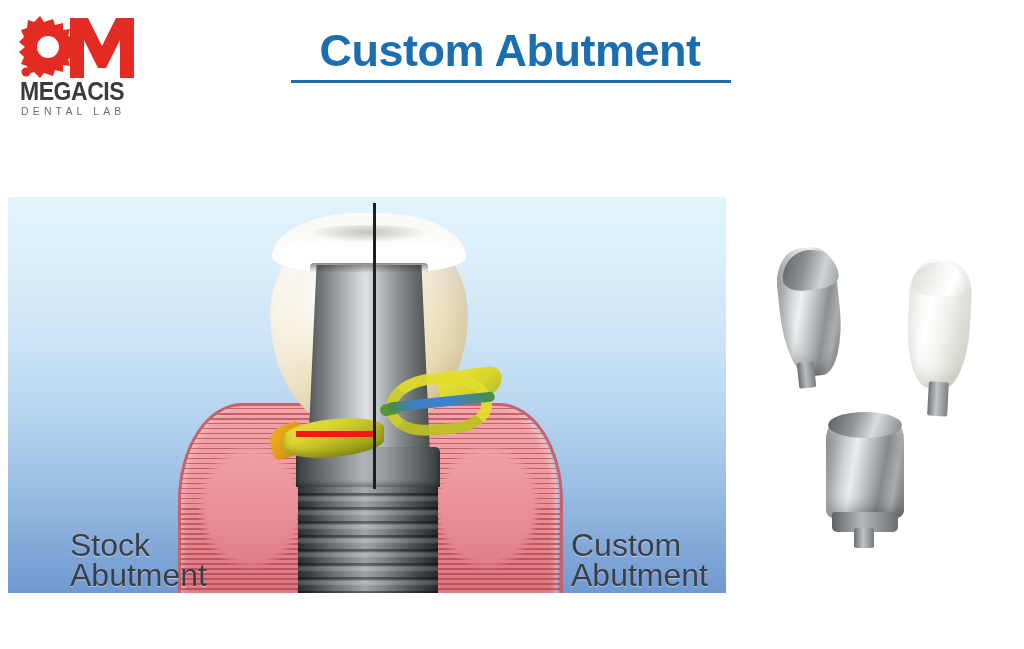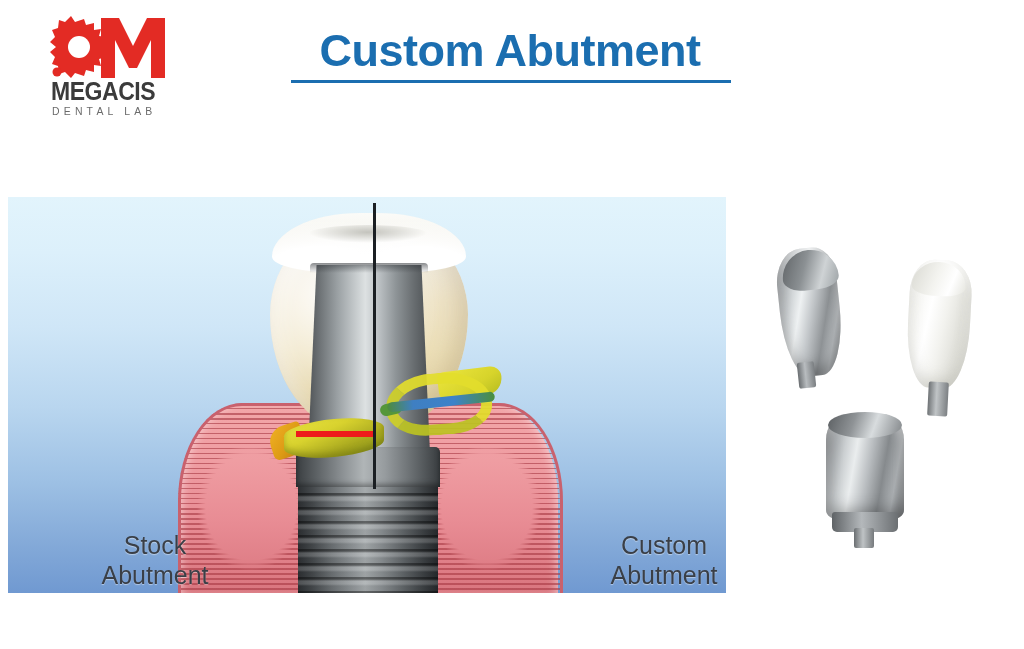--- a/index.html
+++ b/index.html
@@ -15,21 +15,20 @@
     font-family: "Liberation Sans", sans-serif;
   }
 
   
   .logo-block {
     position: absolute;
     left: 18px;
     top: 16px;
     width: 130px;
     height: 100px;
-    margin-left: 31px;
   }
   .logo-mark {
     position: absolute;
     left: 0;
     top: 0;
     width: 130px;
     height: 66px;
   }
   .logo-wordmark {
     position: absolute;
@@ -96,24 +95,23 @@
       #dcf0fb 14%,
       #cfe6f7 33%,
       #b9d6ef 53%,
       #9dc0e4 72%,
       #83a9d8 88%,
       #7099d1 100%);
   }
   .illo-panel .label {
     position: absolute;
     font-family: "Liberation Sans", sans-serif;
-    font-size: 25px;
+    font-size: 32px;
     line-height: 30px;
     color: #3a3f47;
-    text-align: center;
     white-space: pre-line;
     text-shadow: 0 1px 1px rgba(255,255,255,0.45);
   }
   .label-stock { left: 62px; top: 333px; width: 170px; }
   .label-custom { left: 563px; top: 333px; width: 186px; }
 
   
   .anatomy {
     position: absolute;
     left: 0; top: 0;

